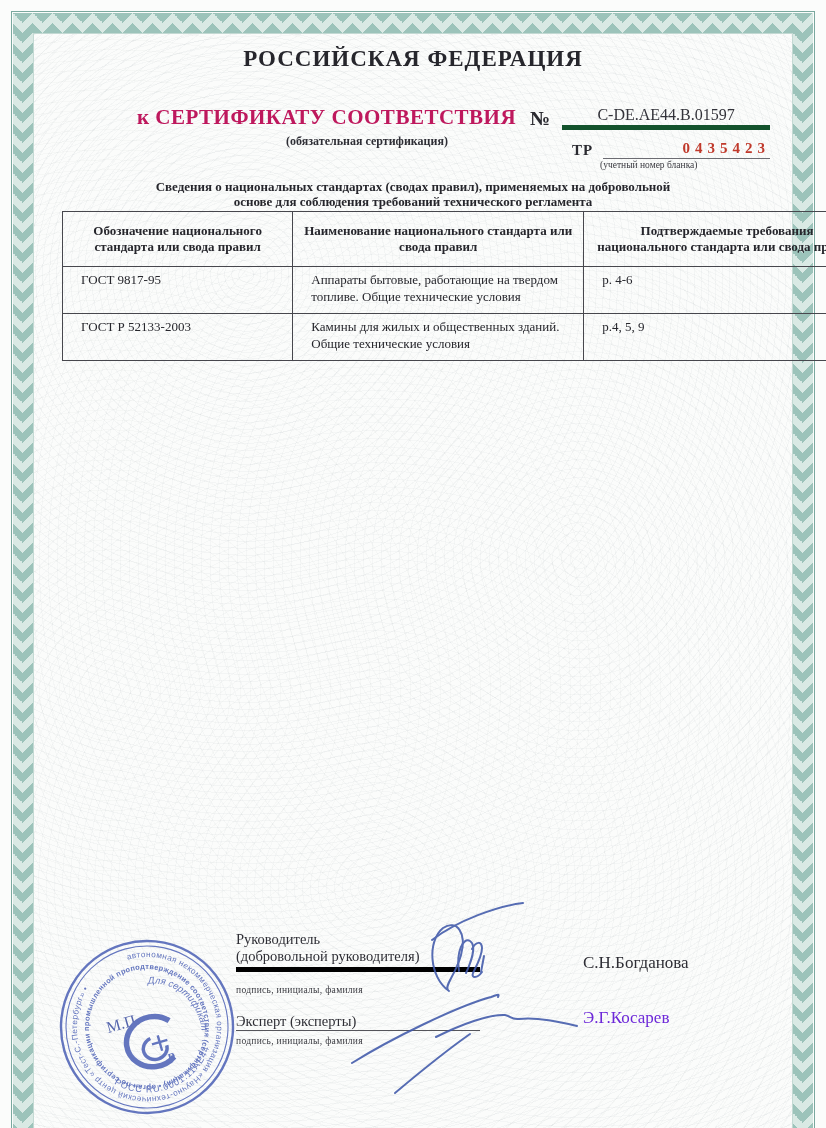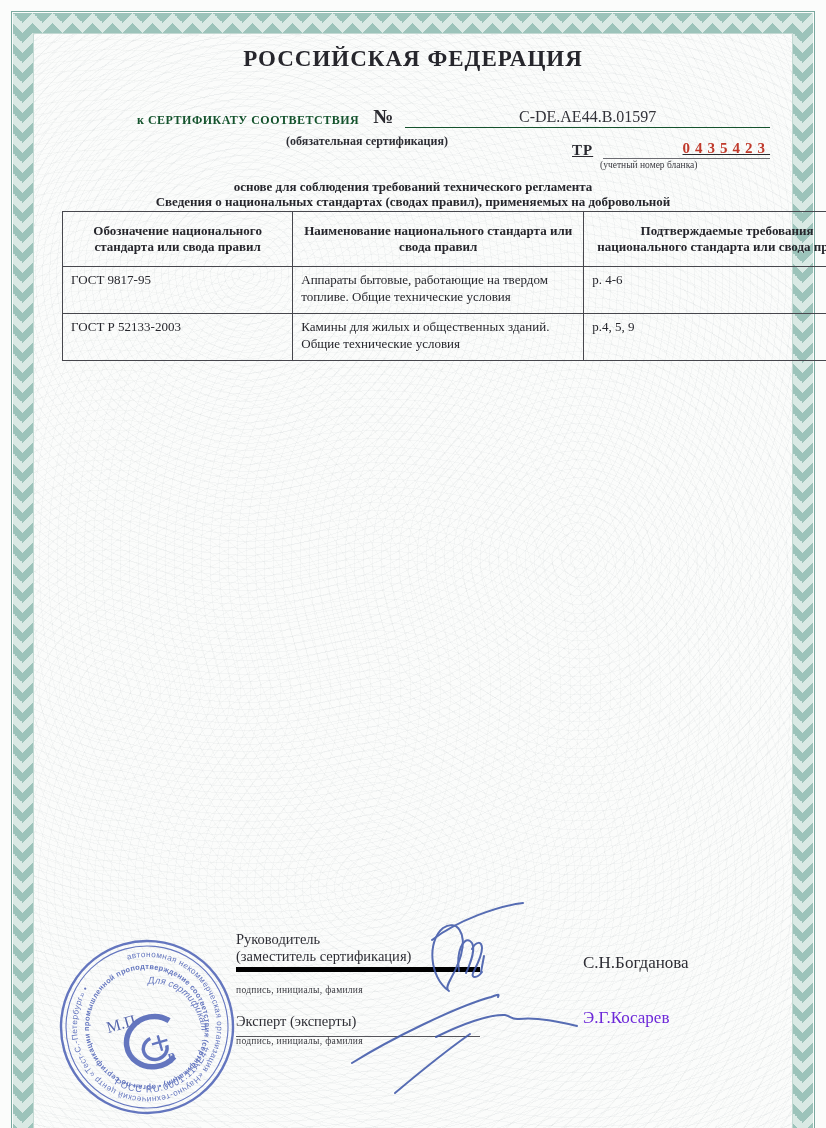--- a/index.html
+++ b/index.html
@@ -47,31 +47,31 @@
     text-align:center;font-size:23px;font-weight:bold;letter-spacing:1px;color:#26262c;
   }
   .subtitle{
     position:absolute;left:40px;right:40px;top:88px;
     text-align:center;font-size:15px;font-weight:bold;letter-spacing:1px;color:#26262c;
   }
   .cert-line{
     position:absolute;left:137px;right:56px;top:105px;
     display:flex;align-items:flex-end;
   }
-  .cert-line .lbl{font-size:12px;font-weight:bold;letter-spacing:.5px;white-space:nowrap;color:#14532d;}
+  .cert-line .lbl{font-size:21px;font-weight:bold;letter-spacing:.5px;white-space:nowrap;color:#be185d;}
   .cert-line .nsign{font-size:20px;font-weight:bold;margin-left:14px;}
   .cert-line .num{
-    flex:1;margin-left:12px;border-bottom:1px solid #14532d;
+    flex:1;margin-left:12px;border-bottom:5px solid #14532d;
     text-align:center;font-size:16px;padding-bottom:1px;white-space:nowrap;color:#33333a;
   }
   .cert-kind{
     position:absolute;left:137px;width:460px;top:134px;
     text-align:center;font-size:12px;font-weight:bold;color:#2e2e35;
   }
-  .tr-row{position:absolute;left:572px;top:140px;width:198px;display:flex;align-items:flex-end;text-decoration:underline;}
+  .tr-row{position:absolute;left:572px;top:140px;width:198px;display:flex;align-items:flex-end;}
   .tr-row .tr-lbl{font-size:15px;font-weight:bold;letter-spacing:1px;}
   .tr-row .blank-num{
     flex:1;margin-left:10px;border-bottom:1px solid #6c6c72;text-align:right;
     font-size:15px;font-weight:600;letter-spacing:5px;color:#c0392b;padding-bottom:1px;
   }
   .blank-cap{
     position:absolute;left:600px;width:170px;top:160px;
     font-size:9.5px;color:#3a3a40;
   }
   
@@ -83,34 +83,34 @@
   table.std{
     position:absolute;left:62px;top:211px;width:809px;
     border-collapse:collapse;font-size:13px;color:#26262c;
   }
   table.std th,table.std td{
     border:1.4px solid #47474d;vertical-align:top;
   }
   table.std th{
     font-weight:bold;text-align:center;padding:5px 10px;line-height:16px;height:44px;vertical-align:middle;
   }
-  table.std td{padding:5px 8px 8px 8px;line-height:16.5px;}
+  table.std td{padding:5px 8px 8px 18px;line-height:16.5px;}
   .col1{width:28.5%;} .col2{width:36%;} .col3{width:35.5%;margin-top:24px;}
   
   .sig-head-role{
     position:absolute;left:236px;top:931px;width:244px;
     font-size:14.5px;line-height:16.5px;color:#2e2e35;
     border-bottom:5px solid #000000;padding-bottom:3px;
   }
   .sig-head-role .w{word-spacing:7px;}
   .sig-head-cap{position:absolute;left:236px;top:985px;font-size:9.5px;letter-spacing:.3px;color:#3a3a40;}
   .sig-head-name{position:absolute;left:583px;top:953px;font-size:17px;color:#2e2e35;}
   .sig-exp-role{
     position:absolute;left:236px;top:1013px;width:244px;
-    font-size:14.5px;color:#2e2e35;border-bottom:1px solid #55555b;padding-bottom:6px;
+    font-size:14.5px;color:#2e2e35;border-bottom:1px solid #55555b;padding-bottom:0;
   }
   .sig-exp-cap{position:absolute;left:236px;top:1036px;font-size:9.5px;letter-spacing:.3px;color:#3a3a40;}
   .sig-exp-name{position:absolute;left:583px;top:1008px;font-size:17px;color:#6d28d9;}
   .ink{position:absolute;left:0;top:0;width:826px;height:1128px;pointer-events:none;}
   .stamp-svg{position:absolute;left:46px;top:926px;}
 </style>
 </head>
 <body>
 
 <div class="page">
@@ -132,22 +132,22 @@
 
   <div class="cert-kind">(обязательная сертификация)</div>
 
   <div class="tr-row">
     <span class="tr-lbl">ТР</span>
     <span class="blank-num">0435423</span>
   </div>
   <div class="blank-cap">(учетный номер бланка)</div>
 
   <div class="intro">
+    <div>Сведения о национальных стандартах (сводах правил), применяемых на добровольной</div>
     <div>основе для соблюдения требований технического регламента</div>
-    <div>Сведения о национальных стандартах (сводах правил), применяемых на добровольной</div>
   </div>
 
   <table class="std">
     <thead>
       <tr>
         <th class="col1">Обозначение национального стандарта или свода правил</th>
         <th class="col2">Наименование национального стандарта или свода правил</th>
         <th class="col3">Подтверждаемые требования национального стандарта или свода правил</th>
       </tr>
     </thead>
@@ -160,21 +160,21 @@
       <tr>
         <td>ГОСТ Р 52133-2003</td>
         <td>Камины для жилых и общественных зданий. Общие технические условия</td>
         <td>р.4, 5, 9</td>
       </tr>
     </tbody>
   </table>
 
   <div class="sig-head-role">
     <div>Руководитель</div>
-    <div>(заместитель сертификация)</div>
+    <div>(добровольной руководителя)</div>
   </div>
   <div class="sig-head-cap">подпись, инициалы, фамилия</div>
   <div class="sig-head-name">С.Н.Богданова</div>
 
   <div class="sig-exp-role">Эксперт (эксперты)</div>
   <div class="sig-exp-cap">подпись, инициалы, фамилия</div>
   <div class="sig-exp-name">Э.Г.Косарев</div>
 
   <svg class="ink" viewBox="0 0 826 1128">
     <g fill="none" stroke="#4059aa" stroke-width="2" stroke-linecap="round" opacity="0.88">

